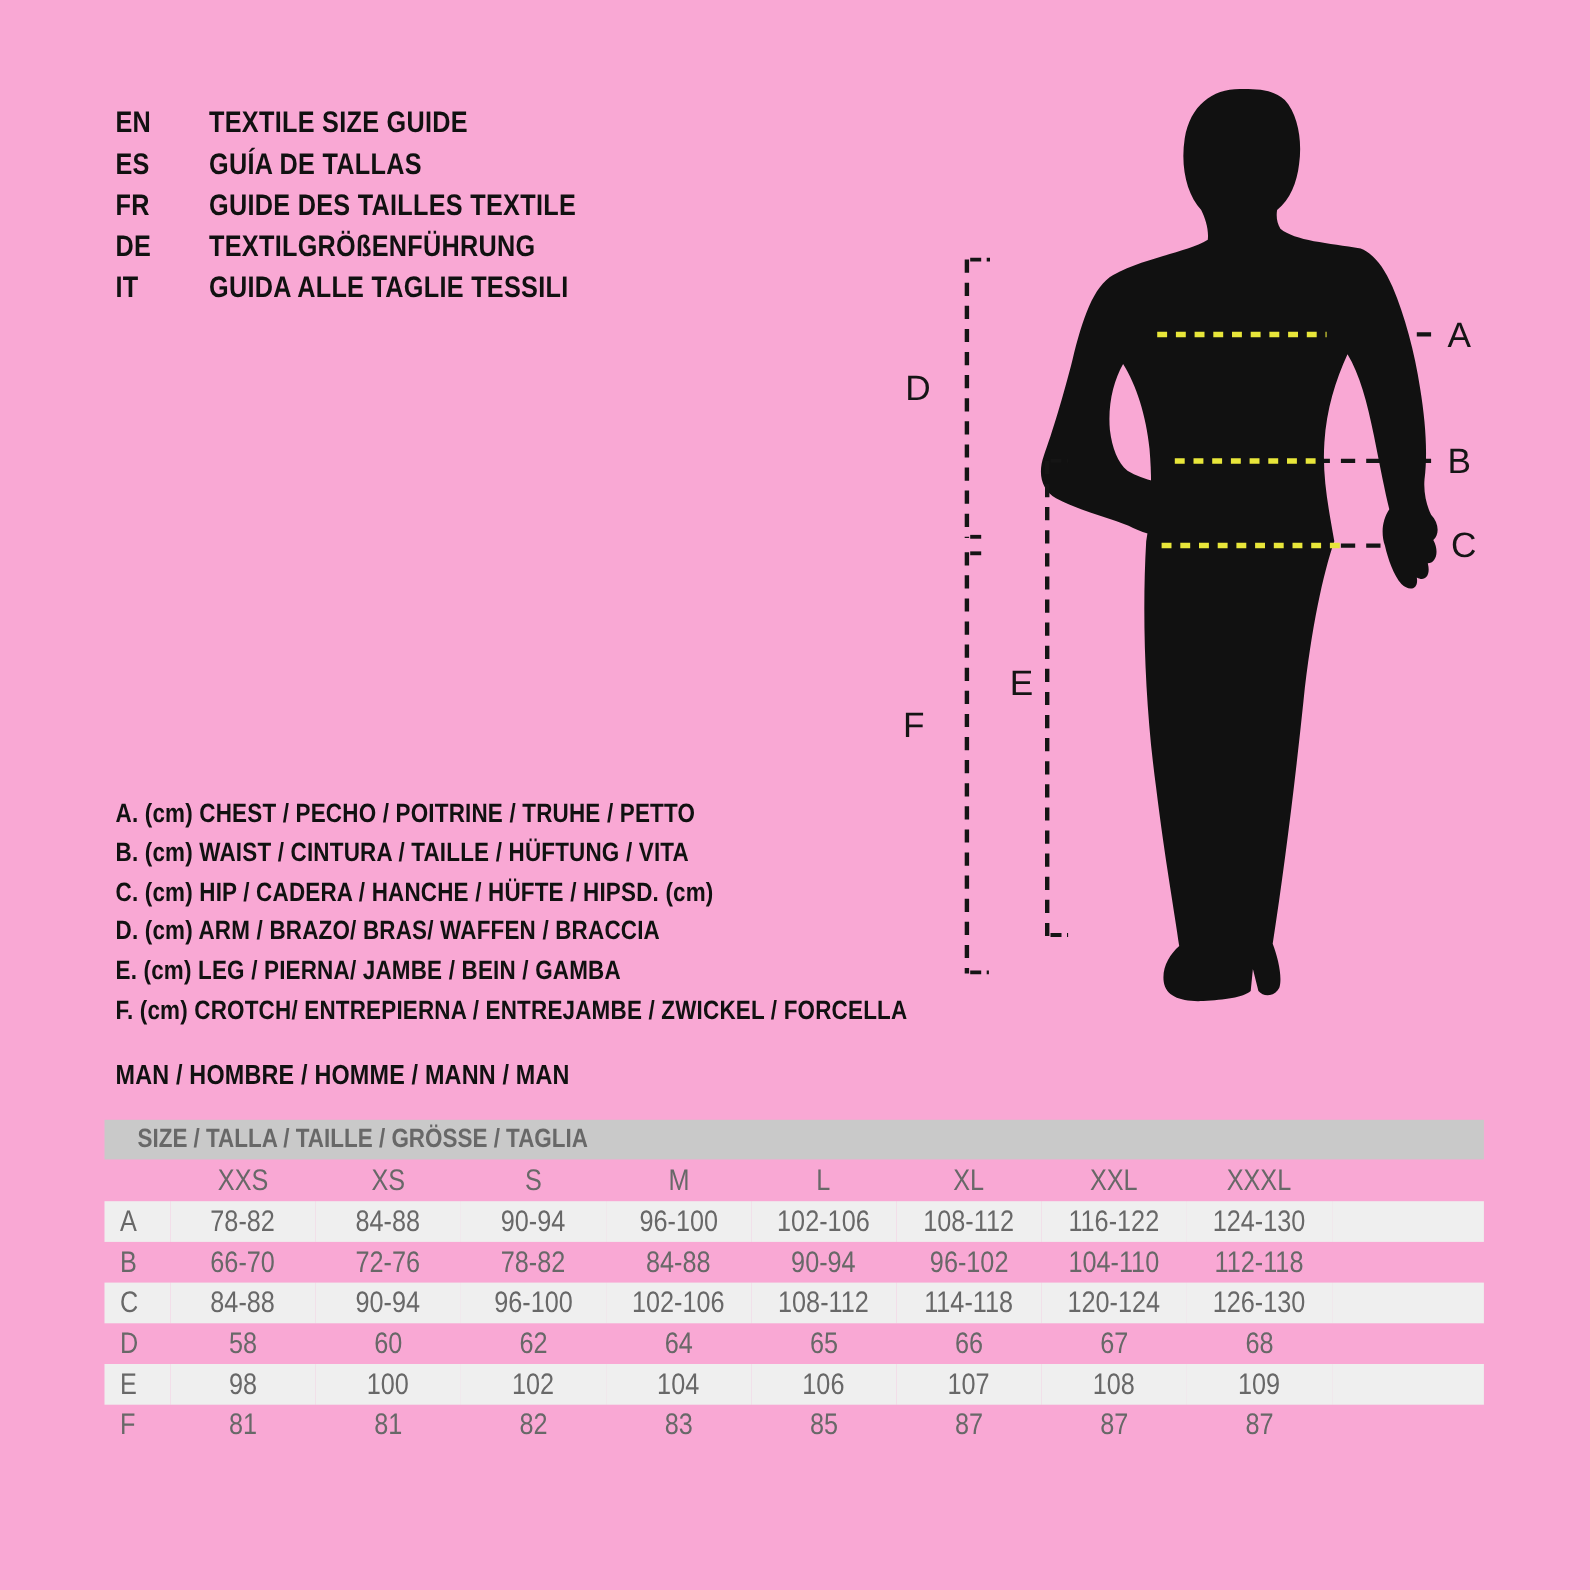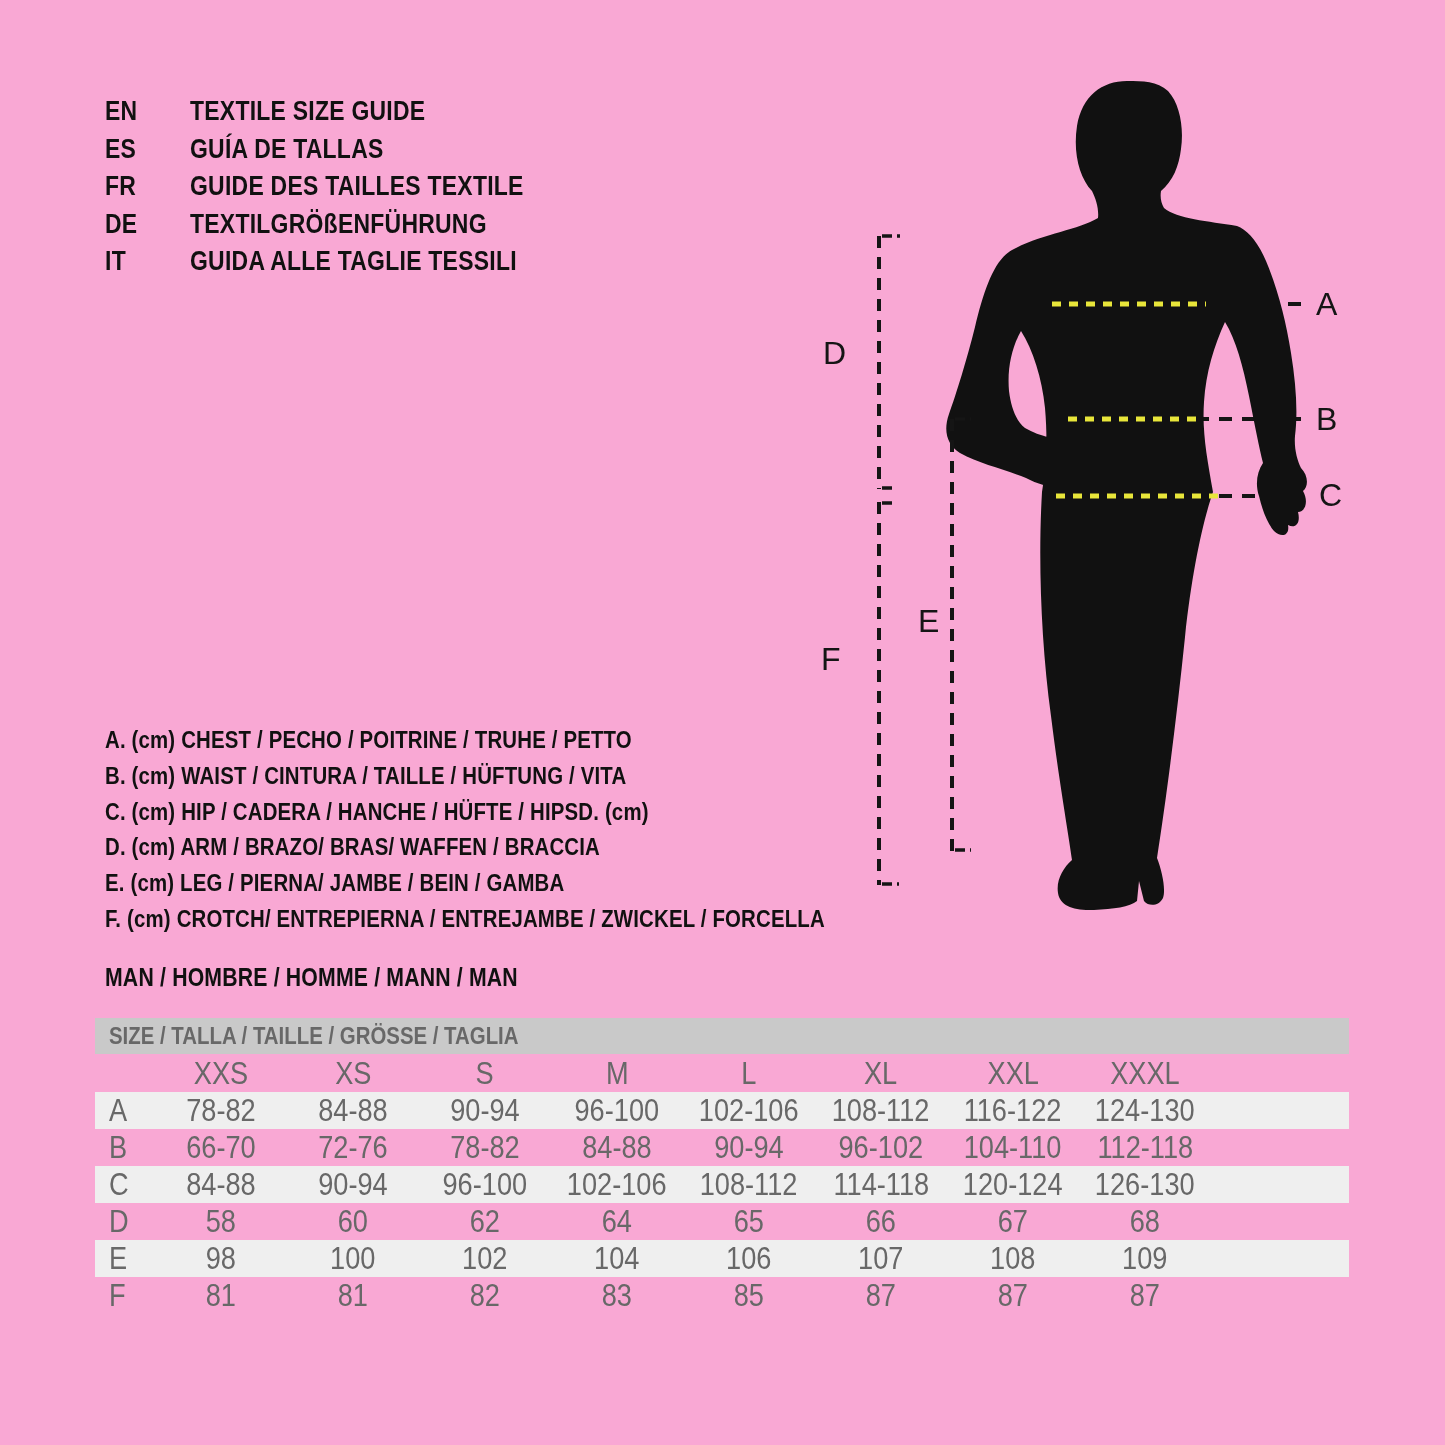--- a/index.html
+++ b/index.html
@@ -40,24 +40,24 @@
   .tape{stroke:var(--accent,#e8e63a);stroke-width:5;stroke-dasharray:9 8;fill:none;}
   .vdash{stroke:#151515;stroke-width:4;stroke-dasharray:12 9;fill:none;}
   .tick{stroke:#151515;stroke-width:3.5;stroke-dasharray:10 5;fill:none;}
   .mlabel{font-family:"Liberation Sans",sans-serif;font-size:32px;fill:#151515;}
   .sil{fill:var(--ink,#000);}
 
   
   .size-table{position:absolute;left:95px;top:1018px;width:1254px;}
   .bar{
     height:36px;background:var(--table-bar,#c9c9c9);color:var(--table-text,#686868);
-    font-weight:700;font-size:24px;line-height:36px;padding-left:14px;box-sizing:border-box;
+    font-weight:700;font-size:24px;line-height:36px;padding-left:30px;box-sizing:border-box;
   }
   table{border-collapse:collapse;table-layout:fixed;width:1254px;
-        color:var(--table-text,#686868);font-size:32px;}
+        color:var(--table-text,#686868);font-size:27px;}
   th,td{padding:0;height:37px;vertical-align:middle;text-align:center;font-weight:400;}
   thead th{height:38px;}
   .rowlab{text-align:left;padding-left:14px;}
   tbody tr.stripe{background:var(--table-stripe,#efefef);}
   .ct{display:inline-block;transform:scaleX(0.85);transform-origin:50% 50%;white-space:nowrap;}
   .ct-left{display:inline-block;transform:scaleX(0.85);transform-origin:0 50%;white-space:nowrap;}
 </style>
 </head>
 <body>
 

